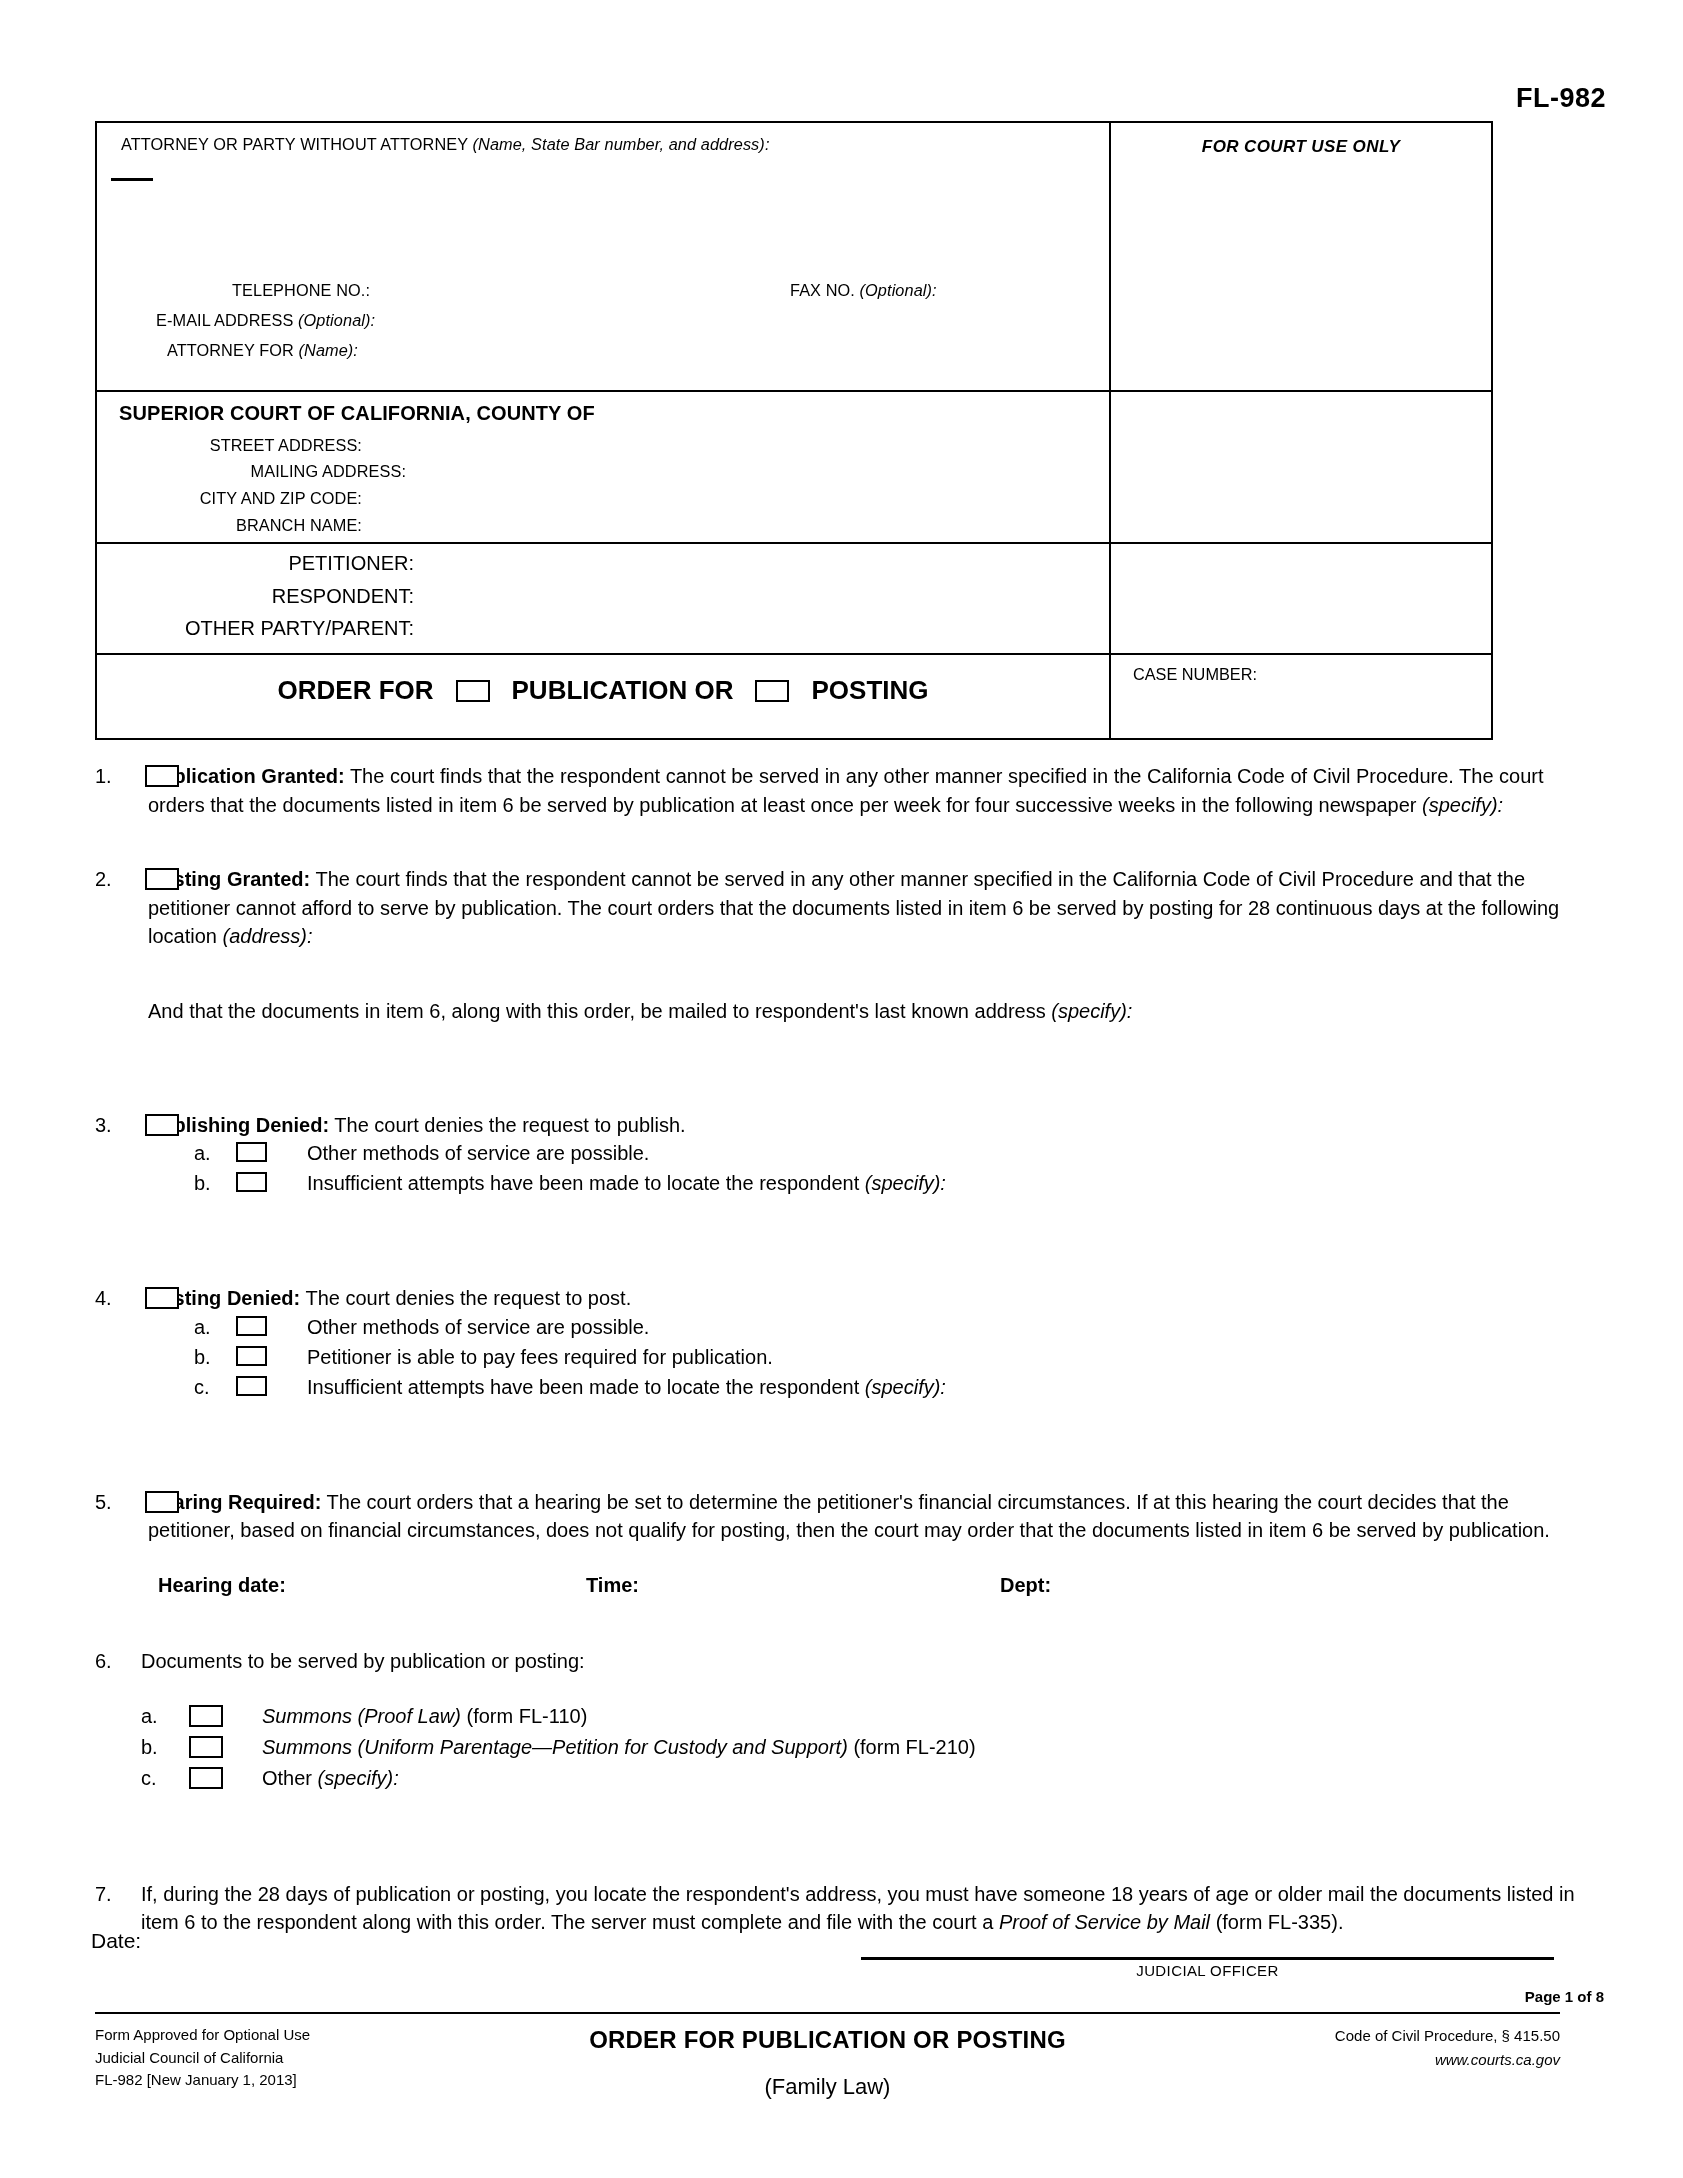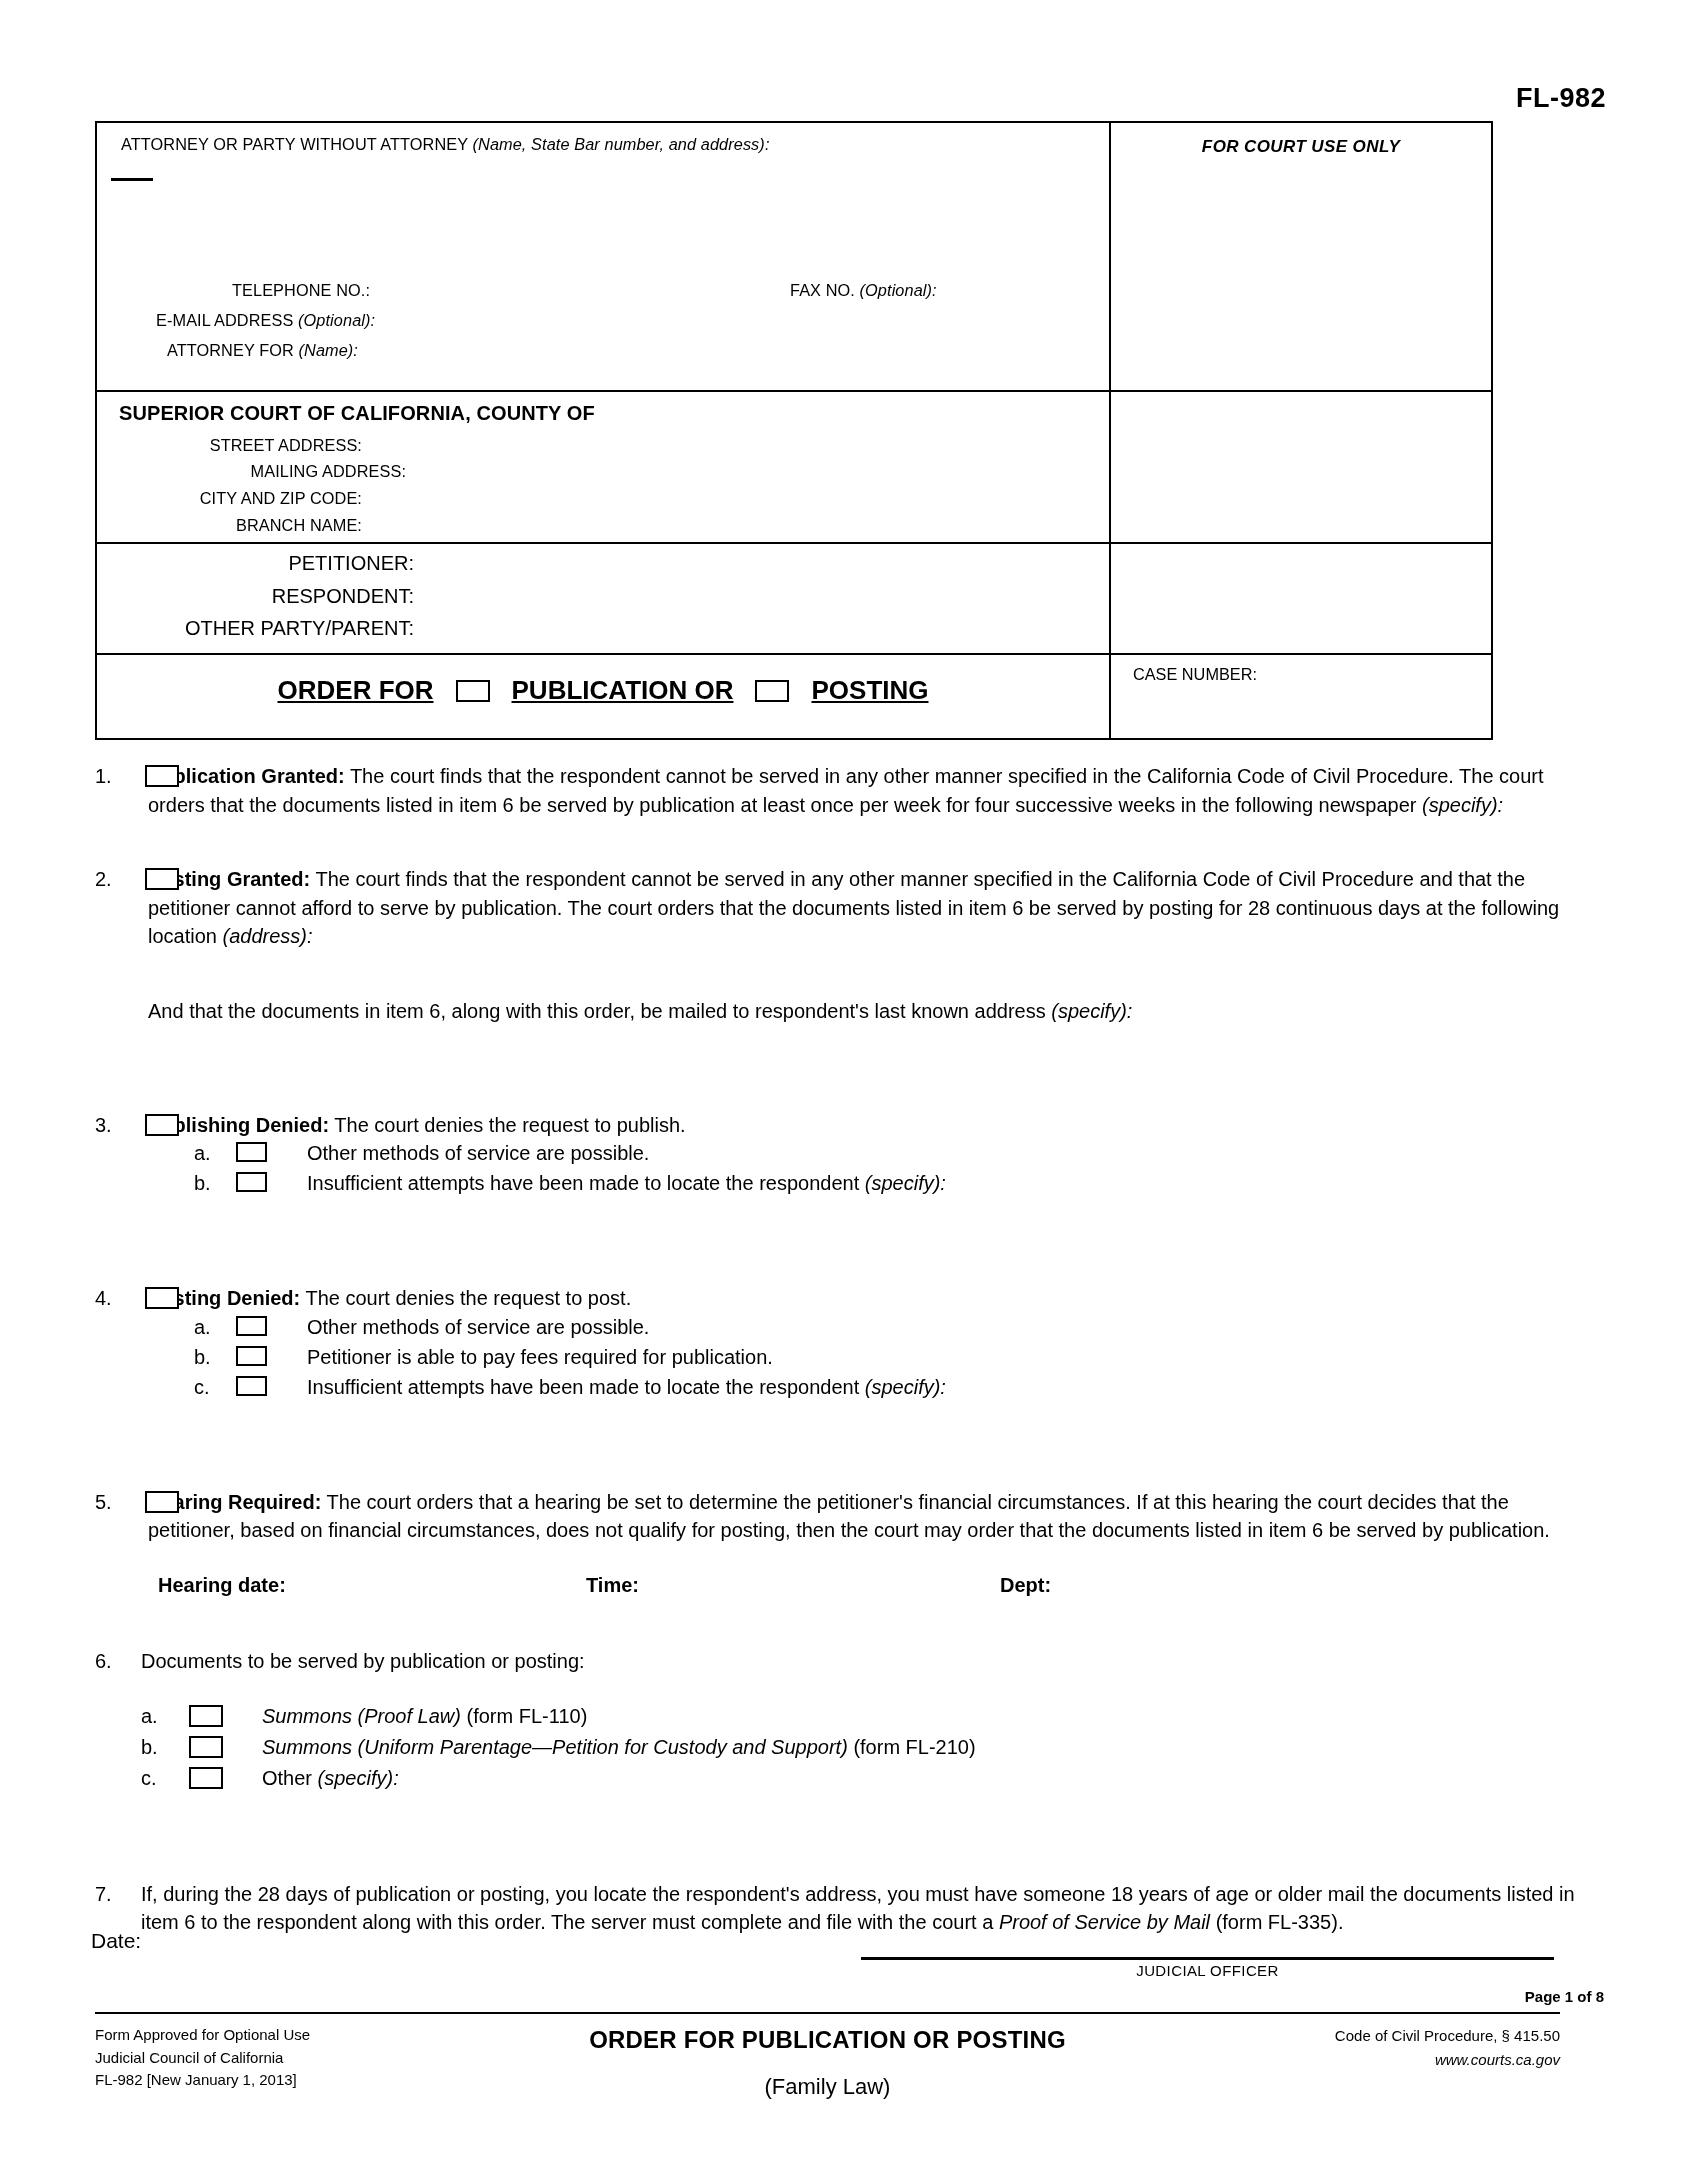--- a/index.html
+++ b/index.html
@@ -119,21 +119,20 @@
   .order-title {
     position: absolute;
     left: 0; right: 0; top: 20px;
     text-align: left;
     font-size: 26px;
     font-weight: bold;
     display: flex;
     align-items: center;
     justify-content: center;
     gap: 22px;
-    text-decoration: underline;
   }
   .case-box { position: relative; }
   .case-lbl {
     position: absolute;
     left: 22px;
     top: 10px;
     font-size: 16.3px;
   }
 
   

